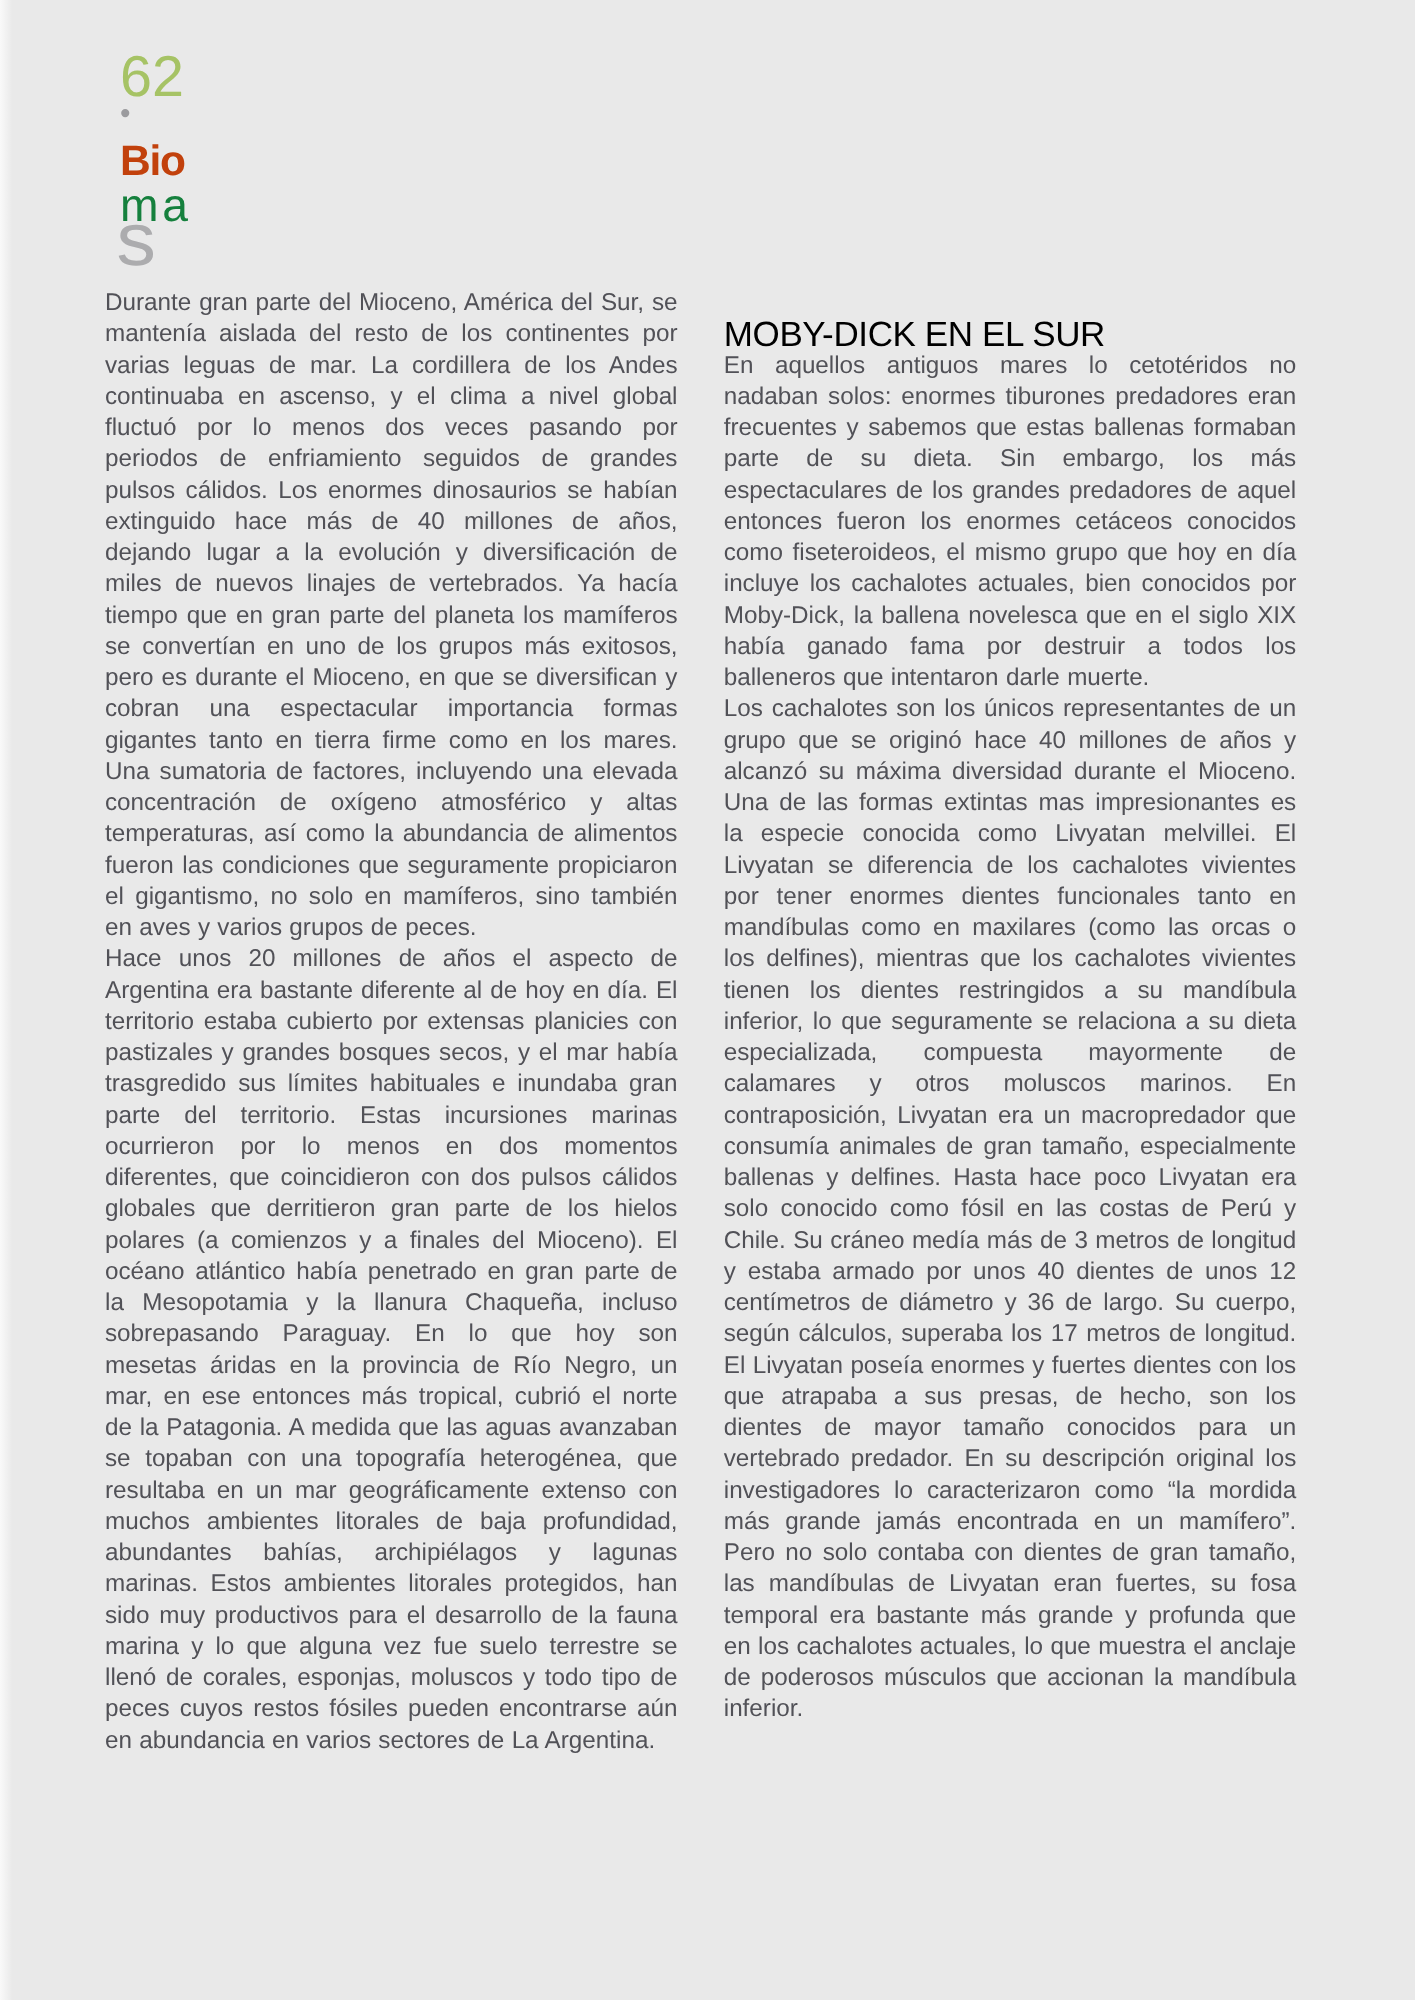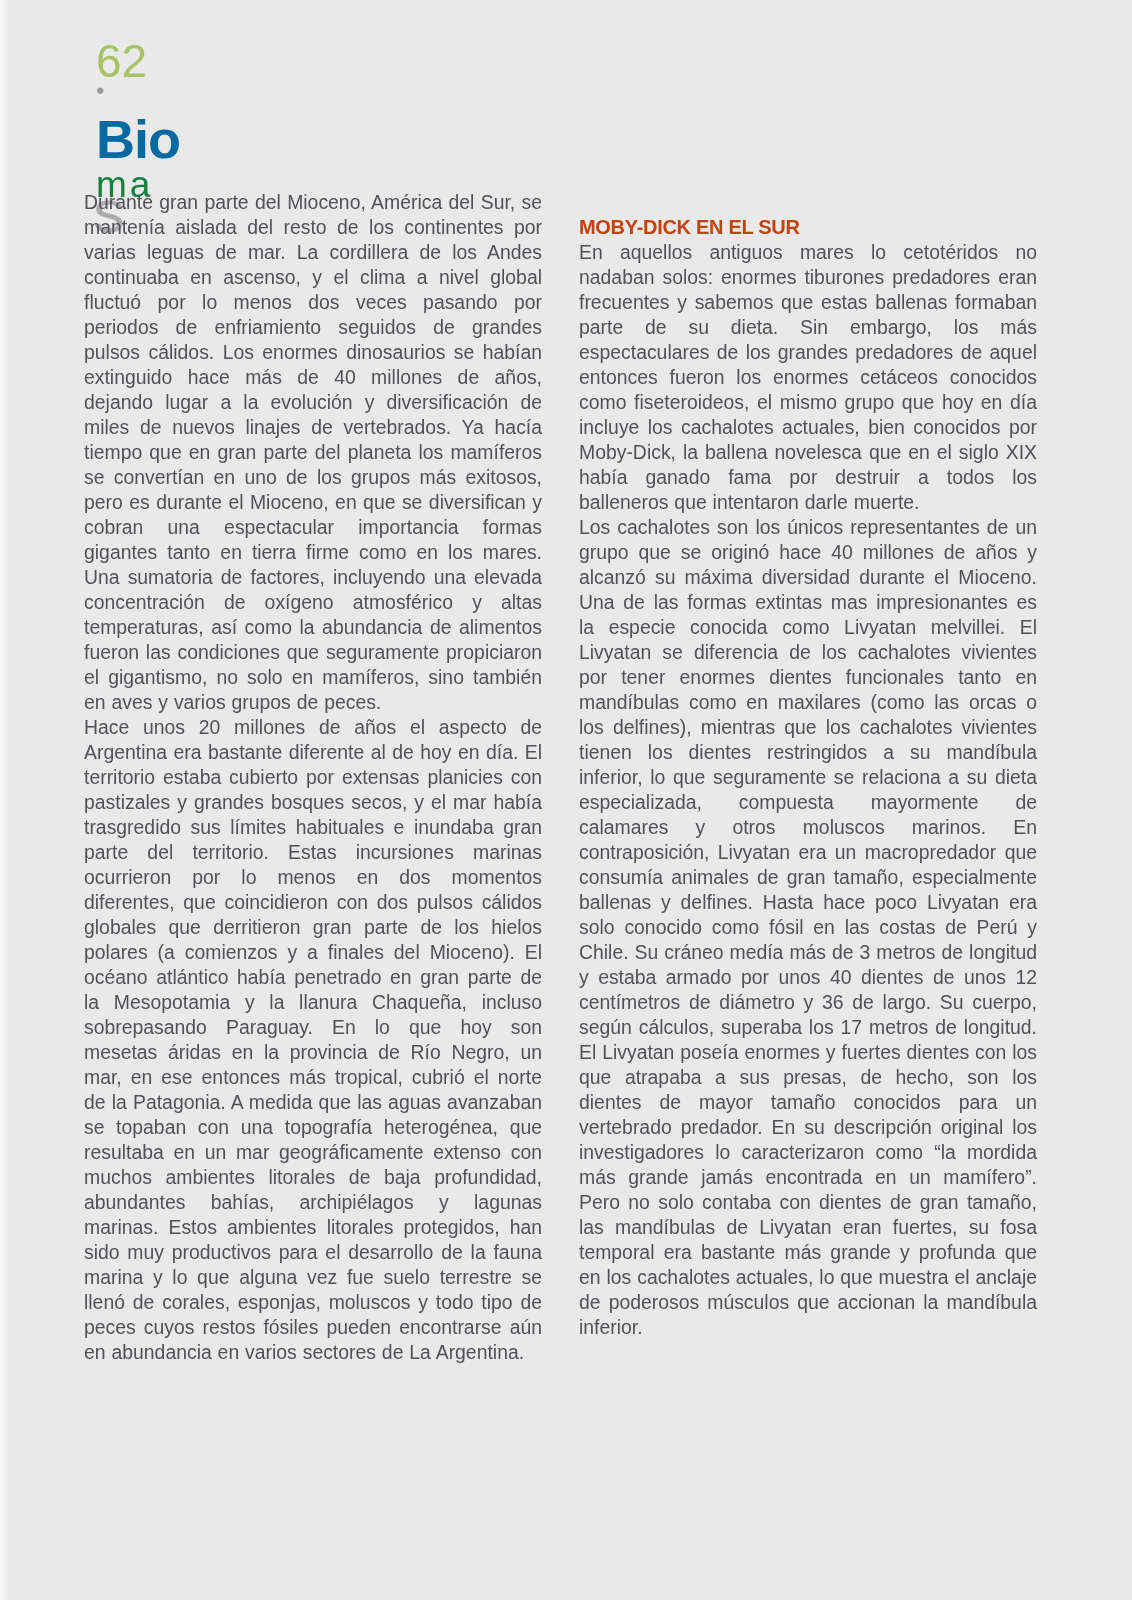--- a/index.html
+++ b/index.html
@@ -28,52 +28,52 @@
     user-select:none;
     flex-direction:column;
   }
   .hdr .num{
     font-size:46px;line-height:1;color:#a6c365;font-weight:400;letter-spacing:0;
   }
   .hdr .dot{
     font-size:24px;color:#9b9b9e;margin:0 10px;position:relative;top:-7px;
   }
   .hdr .brand-bold{
-    font-size:54px;line-height:1;color:#0369a1;font-weight:700;letter-spacing:-1px;
+    font-size:34px;line-height:1;color:#c2410c;font-weight:700;letter-spacing:-1px;
   }
   .hdr .brand-light{
     font-size:37px;line-height:1;color:#15803d;font-weight:400;letter-spacing:3px;margin-left:12px;
   }
   .hdr .brand-swash{
     font-size:60px;line-height:0;color:#acacae;font-weight:400;
     position:relative;top:9px;left:-2px;
     display:inline-block;transform:scaleX(1.05);
   }
 
   
   .columns{
     position:absolute;left:84px;top:190px;
     display:flex;gap:37px;
   }
-  .col{width:458px;}
+  .col{width:458px;margin-top:40px;}
   .para{
     margin:0;
     font-size:19.4px;
     line-height:25px;
     color:#515157;
     text-align:justify;
     word-spacing:0.5px;
   }
   .force-just{ text-align-last:justify; }
   .heading{
     margin:0;
-    font-size:20px;
+    font-size:28px;
     line-height:25px;
-    font-weight:700;
-    color:#c2410c;
+    font-weight:400;
+    color:#000000;
     letter-spacing:-0.3px;
     text-transform:none;
   }
   .gap{height:25px;}
   .it{}
 </style>
 </head>
 <body>
 
 <div class="page">

